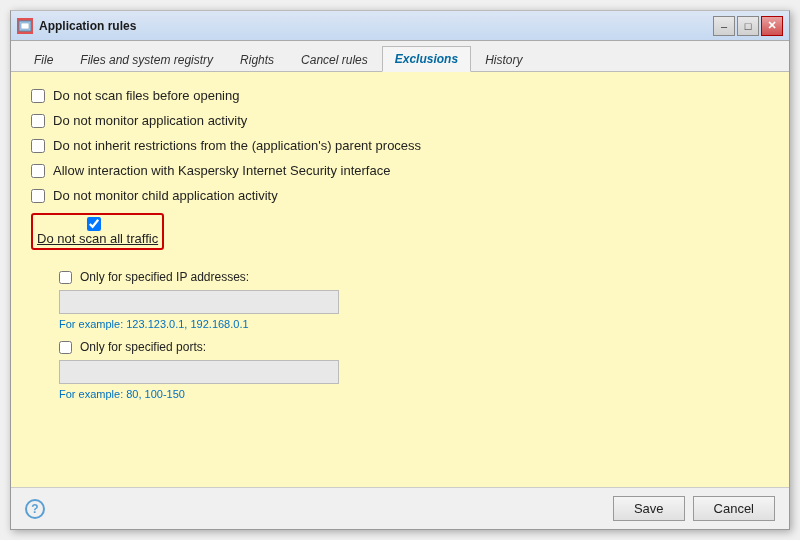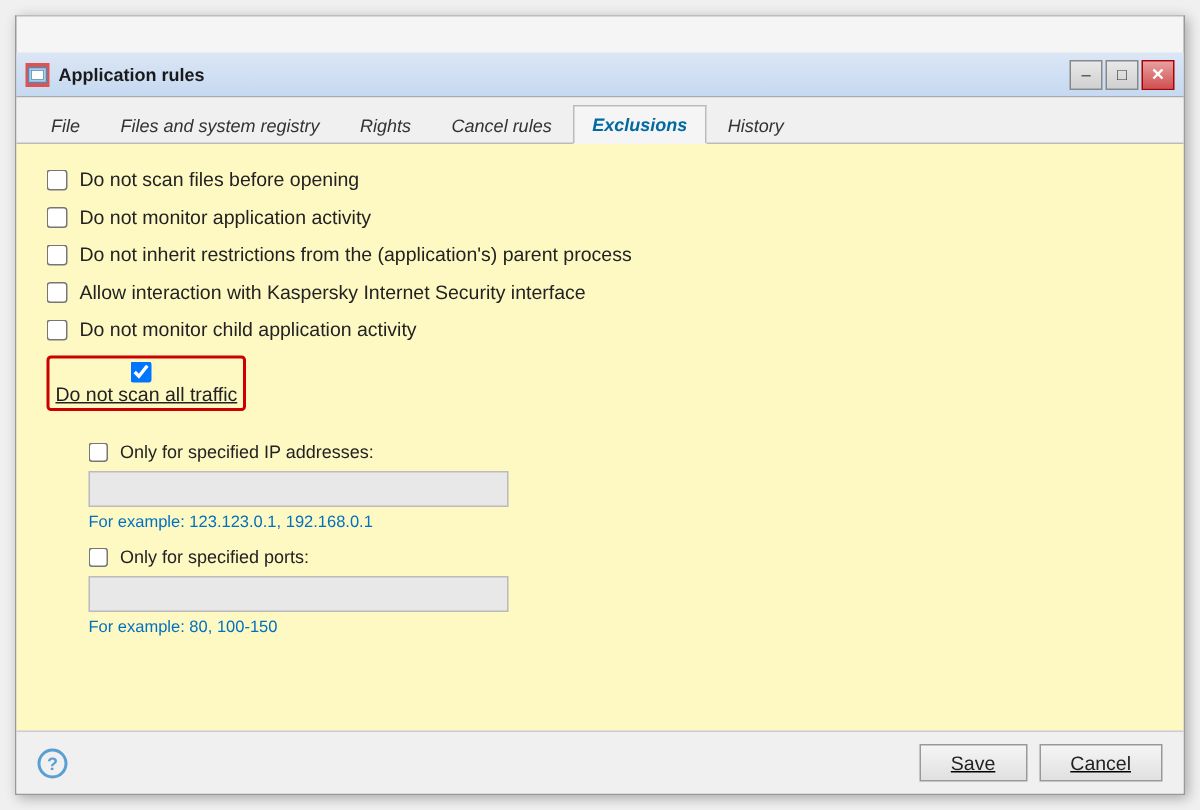--- a/index.html
+++ b/index.html
@@ -27,21 +27,20 @@
     }
 
     .title-bar {
       background: linear-gradient(to bottom, #dce6f5, #c5d9f1);
       height: 30px;
       display: flex;
       align-items: center;
       padding: 0 6px;
       border-bottom: 1px solid #aaa;
       flex-shrink: 0;
-      margin-top: 24px;
     }
 
     .title-bar-icon {
       width: 16px;
       height: 16px;
       margin-right: 6px;
       background: #e05252;
       display: flex;
       align-items: center;
       justify-content: center;
@@ -255,21 +254,20 @@
       align-items: center;
       justify-content: center;
       font-size: 12px;
       font-weight: bold;
       cursor: pointer;
     }
 
     .footer-buttons {
       display: flex;
       gap: 8px;
-      text-decoration: underline;
     }
 
     .btn {
       padding: 4px 20px;
       font-size: 13px;
       border: 1px solid #999;
       background: linear-gradient(to bottom, #f5f5f5, #e0e0e0);
       cursor: pointer;
       color: #222;
       min-width: 70px;

